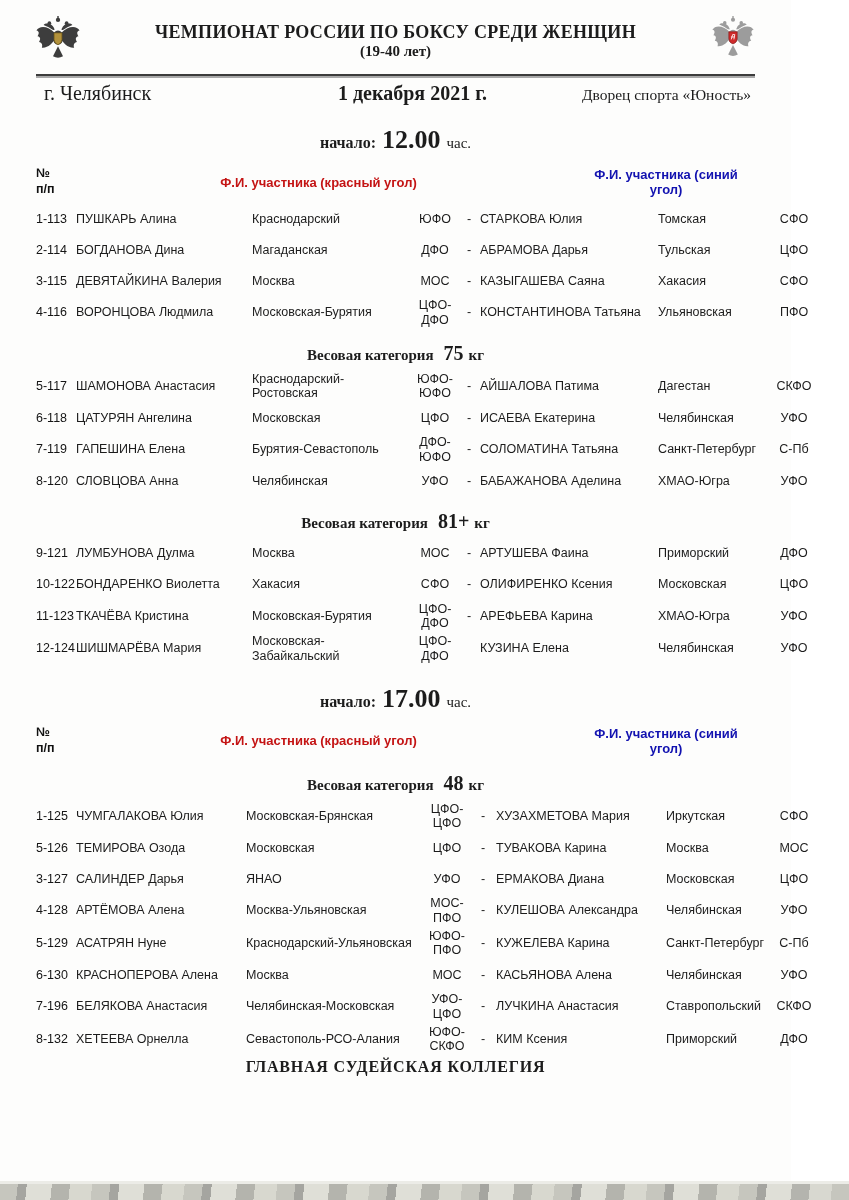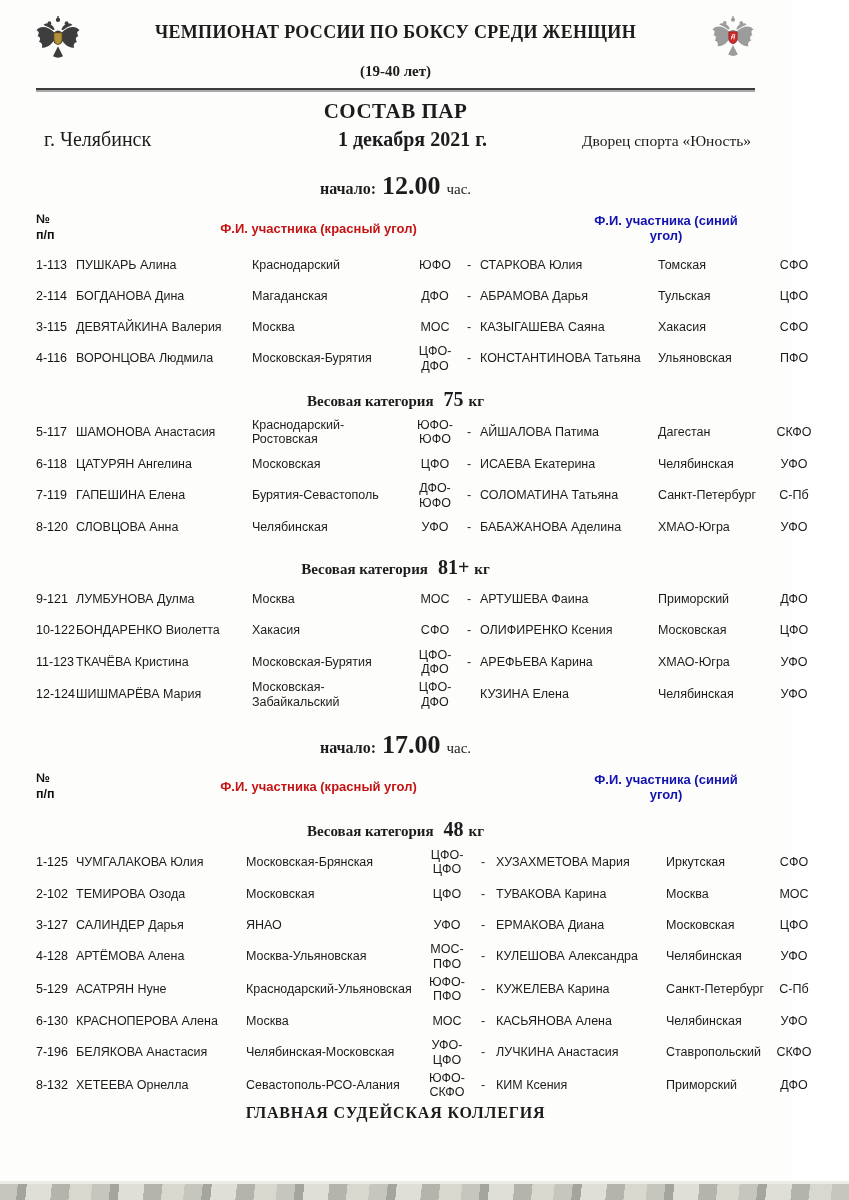--- a/index.html
+++ b/index.html
@@ -14,21 +14,21 @@
     font-family:"Liberation Sans","DejaVu Sans",sans-serif;
     color:var(--ink);
   }
   .page{width:791px;height:1200px;position:relative;background:#fdfdfc;}
 
   
   .doc-header{display:flex;align-items:flex-start;padding:14px 34px 4px 34px;}
   .emblem{flex:0 0 auto;width:48px;height:52px;display:flex;justify-content:center;}
   .titles{flex:1;text-align:center;font-family:"Liberation Serif","DejaVu Serif",serif;font-weight:bold;padding-top:8px;}
   .title-line1{font-size:18px;letter-spacing:.3px;}
-  .title-line2{font-size:15px;margin-top:20px;}
+  .title-line2{font-size:15px;margin-top:0;}
   .header-rule{height:4px;margin:4px 36px 0 36px;background:linear-gradient(#3c3c3c 0 52%,#a9a9a9 52% 100%);}
 
   
   .doc-title{text-align:center;font-family:"Liberation Serif","DejaVu Serif",serif;font-weight:bold;font-size:21px;margin-top:7px;letter-spacing:.5px;}
   .loc-row{display:grid;grid-template-columns:1fr auto 1fr;align-items:baseline;padding:4px 40px 0 44px;font-family:"Liberation Serif","DejaVu Serif",serif;}
   .loc-city{font-size:20px;justify-self:start;}
   .loc-date{font-size:20px;font-weight:bold;justify-self:center;padding-left:30px;}
   .loc-venue{font-size:15.5px;justify-self:end;}
 
   
@@ -104,21 +104,20 @@
           <path d="M32 42 L25 56 Q32 60 39 56 Z"></path>
         </g>
         <path d="M26 23 h12 v9.5 q0 6 -6 8 q-6 -2 -6 -8 z" fill="#cf2b2b" stroke="#8c1616" stroke-width="1"></path>
         <path d="M29.5 34 l2 -7 h3 l-1.2 7 M29 30.5 h5.5" stroke="#ffffff" stroke-width="1.2" fill="none"></path>
       </svg>
     </div>
   </header>
 
   <div class="header-rule"></div>
 
-  <div class="doc-title">СОСТАВ ПАР</div>
 
   <div class="loc-row">
     <span class="loc-city">г. Челябинск</span>
     <span class="loc-date">1 декабря 2021 г.</span>
     <span class="loc-venue">Дворец спорта «Юность»</span>
   </div>
 
   <div id="sessions">
       <section class="session">
         <div class="start-line"><span class="lbl">начало:</span><span class="time">12.00</span><span class="suffix">час.</span></div>
@@ -268,21 +267,21 @@
           <span class="c-no">1-125</span>
           <span class="c-rname">ЧУМГАЛАКОВА Юлия</span>
           <span class="c-rreg">Московская-Брянская</span>
           <span class="c-rfed">ЦФО-ЦФО</span>
           <span class="c-sep">-</span>
           <span class="c-bname">ХУЗАХМЕТОВА Мария</span>
           <span class="c-breg">Иркутская</span>
           <span class="c-bfed">СФО</span>
         </div>
         <div class="bout s2">
-          <span class="c-no">2-102</span>
+          <span class="c-no">5-126</span>
           <span class="c-rname">ТЕМИРОВА Озода</span>
           <span class="c-rreg">Московская</span>
           <span class="c-rfed">ЦФО</span>
           <span class="c-sep">-</span>
           <span class="c-bname">ТУВАКОВА Карина</span>
           <span class="c-breg">Москва</span>
           <span class="c-bfed">МОС</span>
         </div>
         <div class="bout s2">
           <span class="c-no">3-127</span>

